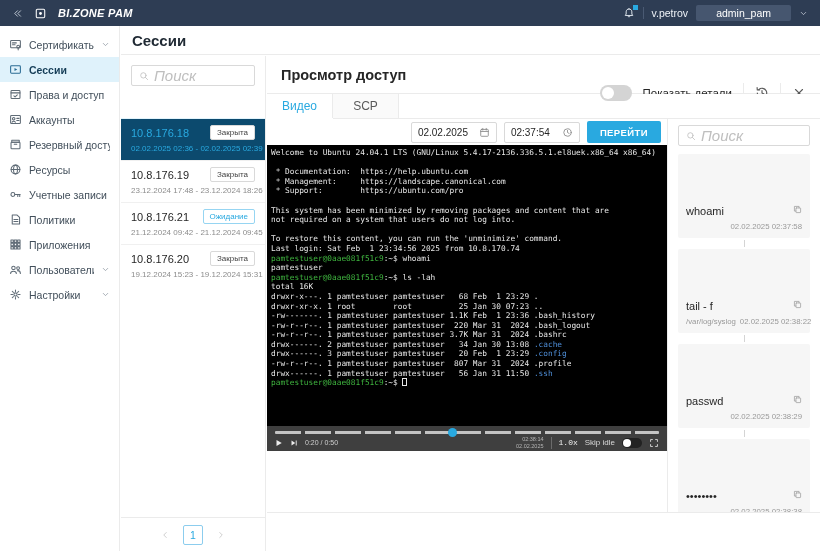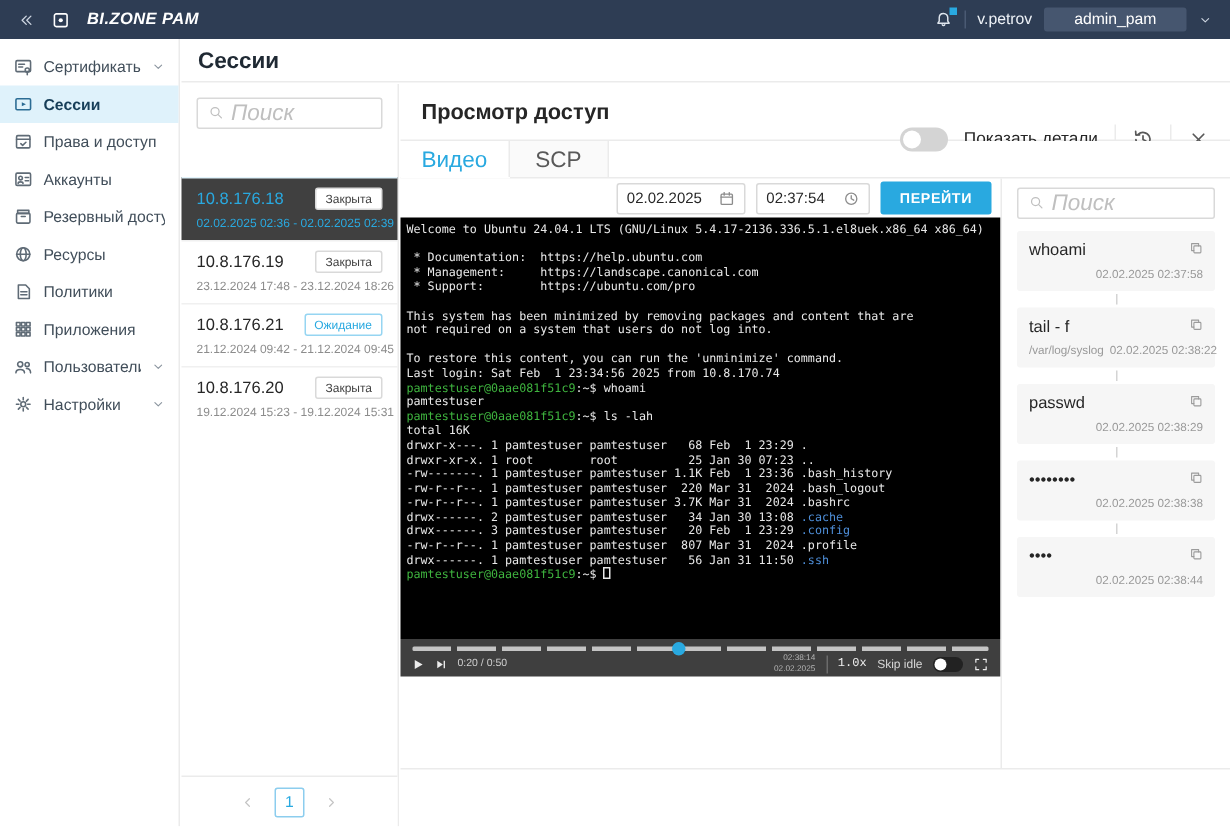--- a/index.html
+++ b/index.html
@@ -47,21 +47,21 @@
   .search-box input { border:0; outline:0; flex:1; min-width:0; font-size:15px; color:#262626;
                       font-family:inherit; background:transparent;font-style:italic; }
   .search-box input::placeholder { color:#bfbfbf; }
   .s-search { margin:9px 10px 8px; }
   .session-item { padding:6px 10px 7px; border-top:1px solid #f0f0f0; cursor:pointer; }
   .si-row { display:flex; justify-content:space-between; align-items:center; }
   .si-ip { font-size:11px; color:#262626; }
   .si-badge { font-size:8px; padding:2px 6px; border:1px solid #d9d9d9; border-radius:2px; color:#434343; background:#fff; white-space:nowrap; }
   .si-badge.waiting { color:#29a9e0; border-color:#96d5f2; }
   .si-range { font-size:8px; color:#8c8c8c; margin-top:4px; white-space:nowrap; }
-  .session-item.sel { background:#404040; border-top-color:#e2f4fc;margin-top:32px; }
+  .session-item.sel { background:#0c4a6e; border-top-color:#e2f4fc;margin-top:32px; }
   .session-item.sel .si-ip, .session-item.sel .si-range { color:#29a9e0; }
   .pagination { position:absolute; left:0; right:0; bottom:0; height:34px; border-top:1px solid #ebebeb;
                 display:flex; align-items:center; justify-content:center; gap:13px; background:#fff; }
   .pg-arrow svg { width:10px; height:10px; color:#c4c4c4; display:block; }
   .pg-page { width:20px; height:20px; border:1px solid #8ccdee; border-radius:2px; color:#29a9e0;
              font-size:10.5px; display:flex; align-items:center; justify-content:center; }
 
   
   .viewer { position:absolute; top:56px; left:267px; right:0; height:457px; background:#fff;
             border-bottom:1px solid #ebebeb; display:flex; flex-direction:column; }
@@ -69,21 +69,21 @@
   .v-header h2 { font-size:14.5px; font-weight:bold; color:#262626; flex:1; }
   .v-right { display:flex; align-items:center; gap:11px;margin-top:36px; }
   .toggle { width:32px; height:16px; border-radius:8px; background:#d4d4d4; position:relative; cursor:pointer; display:block; }
   .toggle .knob { position:absolute; left:2px; top:2px; width:12px; height:12px; border-radius:50%; background:#fff; }
   .toggle-label { font-size:11.5px; color:#262626; }
   .v-div { width:1px; height:20px; background:#ebebeb; }
   .v-ico svg { width:14px; height:14px; color:#595959; display:block; cursor:pointer; }
 
   .v-tabs { height:25px; flex:none; display:flex; border-bottom:1px solid #ebebeb; background:#fff; }
   .v-tab { min-width:66px; padding:0 14px; display:flex; align-items:center; justify-content:center;
-           font-size:15px; color:#595959; border-right:1px solid #ebebeb; background:#fafafa; cursor:pointer;text-align:right; }
+           font-size:12px; color:#595959; border-right:1px solid #ebebeb; background:#fafafa; cursor:pointer;text-align:right; }
   .v-tab.active { background:#fff; color:#29a9e0; box-shadow:0 1px 0 #fff; }
 
   .v-body { flex:1; display:flex; min-height:0; }
   .video-col { width:400px; flex:none; display:flex; flex-direction:column; }
   .video-controls { height:26px; flex:none; display:flex; align-items:center; justify-content:flex-end;
                     gap:7px; padding:2px 6px 2px 0; }
   .field { display:flex; align-items:center; border:1px solid #d9d9d9; border-radius:2px; height:21px;
            padding:0 6px; gap:4px; background:#fff; }
   .field input { border:0; outline:0; font-size:10px; color:#262626; font-family:inherit; }
   .field input.w-date { width:57px; }
@@ -113,21 +113,21 @@
   .p-div { width:1px; height:12px; background:#6b6b6b; }
   .p-speed { font-size:8px; color:#f0f0f0; cursor:pointer;font-family:Liberation Mono, monospace; }
   .p-skip { font-size:8px; color:#d9d9d9; }
   .p-toggle { width:20px; height:10px; border-radius:5px; background:#222; position:relative; cursor:pointer; display:block; }
   .p-toggle .p-knob { position:absolute; left:1px; top:1px; width:8px; height:8px; border-radius:50%; background:#fff; }
 
   .cmd-col { flex:1; border-left:1px solid #ebebeb; display:flex; flex-direction:column; min-width:0; }
   .cmd-search { margin:6px 10px 4px; }
   .cmd-list { flex:1; overflow:hidden; padding:4px 10px 0; }
   .cmd-card { background:#f6f6f6; border-radius:2px; padding:7px 8px; }
-  .cmd-top { display:flex; justify-content:space-between; align-items:flex-start; gap:4px; }
+  .cmd-top { display:flex; justify-content:space-between; align-items:flex-start; gap:4px;margin-top:44px; }
   .cmd-text { font-size:11px; color:#262626; word-break:break-all; }
   .cmd-copy svg { width:9px; height:9px; color:#9b9b9b; display:block; cursor:pointer; }
   .cmd-bottom { display:flex; justify-content:space-between; align-items:center; margin-top:5px; font-size:7.8px; color:#999; gap:4px; }
   .cmd-ts { margin-left:auto; white-space:nowrap; }
   .cmd-connector { width:1px; height:7px; background:#d4d4d4; margin:2px auto; }
 </style>
 </head>
 <body>
 
 <div class="app">
@@ -223,20 +223,31 @@
       </div>
       <div class="side-item">
         <span class="s-ico">
           <svg viewBox="0 0 16 16" fill="none" stroke="currentColor" stroke-width="1.3" stroke-linecap="round" stroke-linejoin="round">
             <circle cx="8" cy="8" r="5.4"></circle>
             <ellipse cx="8" cy="8" rx="2.4" ry="5.4"></ellipse>
             <line x1="2.6" y1="8" x2="13.4" y2="8"></line>
           </svg>
         </span>
         <span class="s-label">Ресурсы</span>
+      </div>
+      <div class="side-item">
+        <span class="s-ico">
+          <svg viewBox="0 0 16 16" fill="none" stroke="currentColor" stroke-width="1.3" stroke-linecap="round" stroke-linejoin="round">
+            <circle cx="4.8" cy="8" r="2.4"></circle>
+            <line x1="7.2" y1="8" x2="13.6" y2="8"></line>
+            <line x1="10.8" y1="8" x2="10.8" y2="10.4"></line>
+            <line x1="13.2" y1="8" x2="13.2" y2="10.4"></line>
+          </svg>
+        </span>
+        <span class="s-label">Учетные записи</span>
       </div>
       <div class="side-item">
         <span class="s-ico">
           <svg viewBox="0 0 16 16" fill="none" stroke="currentColor" stroke-width="1.3" stroke-linecap="round" stroke-linejoin="round">
             <path d="M4 2.5h6l3 3v8H4z"></path>
             <line x1="6" y1="8" x2="11" y2="8"></line>
             <line x1="6" y1="10.4" x2="11" y2="10.4"></line>
           </svg>
         </span>
         <span class="s-label">Политики</span>

